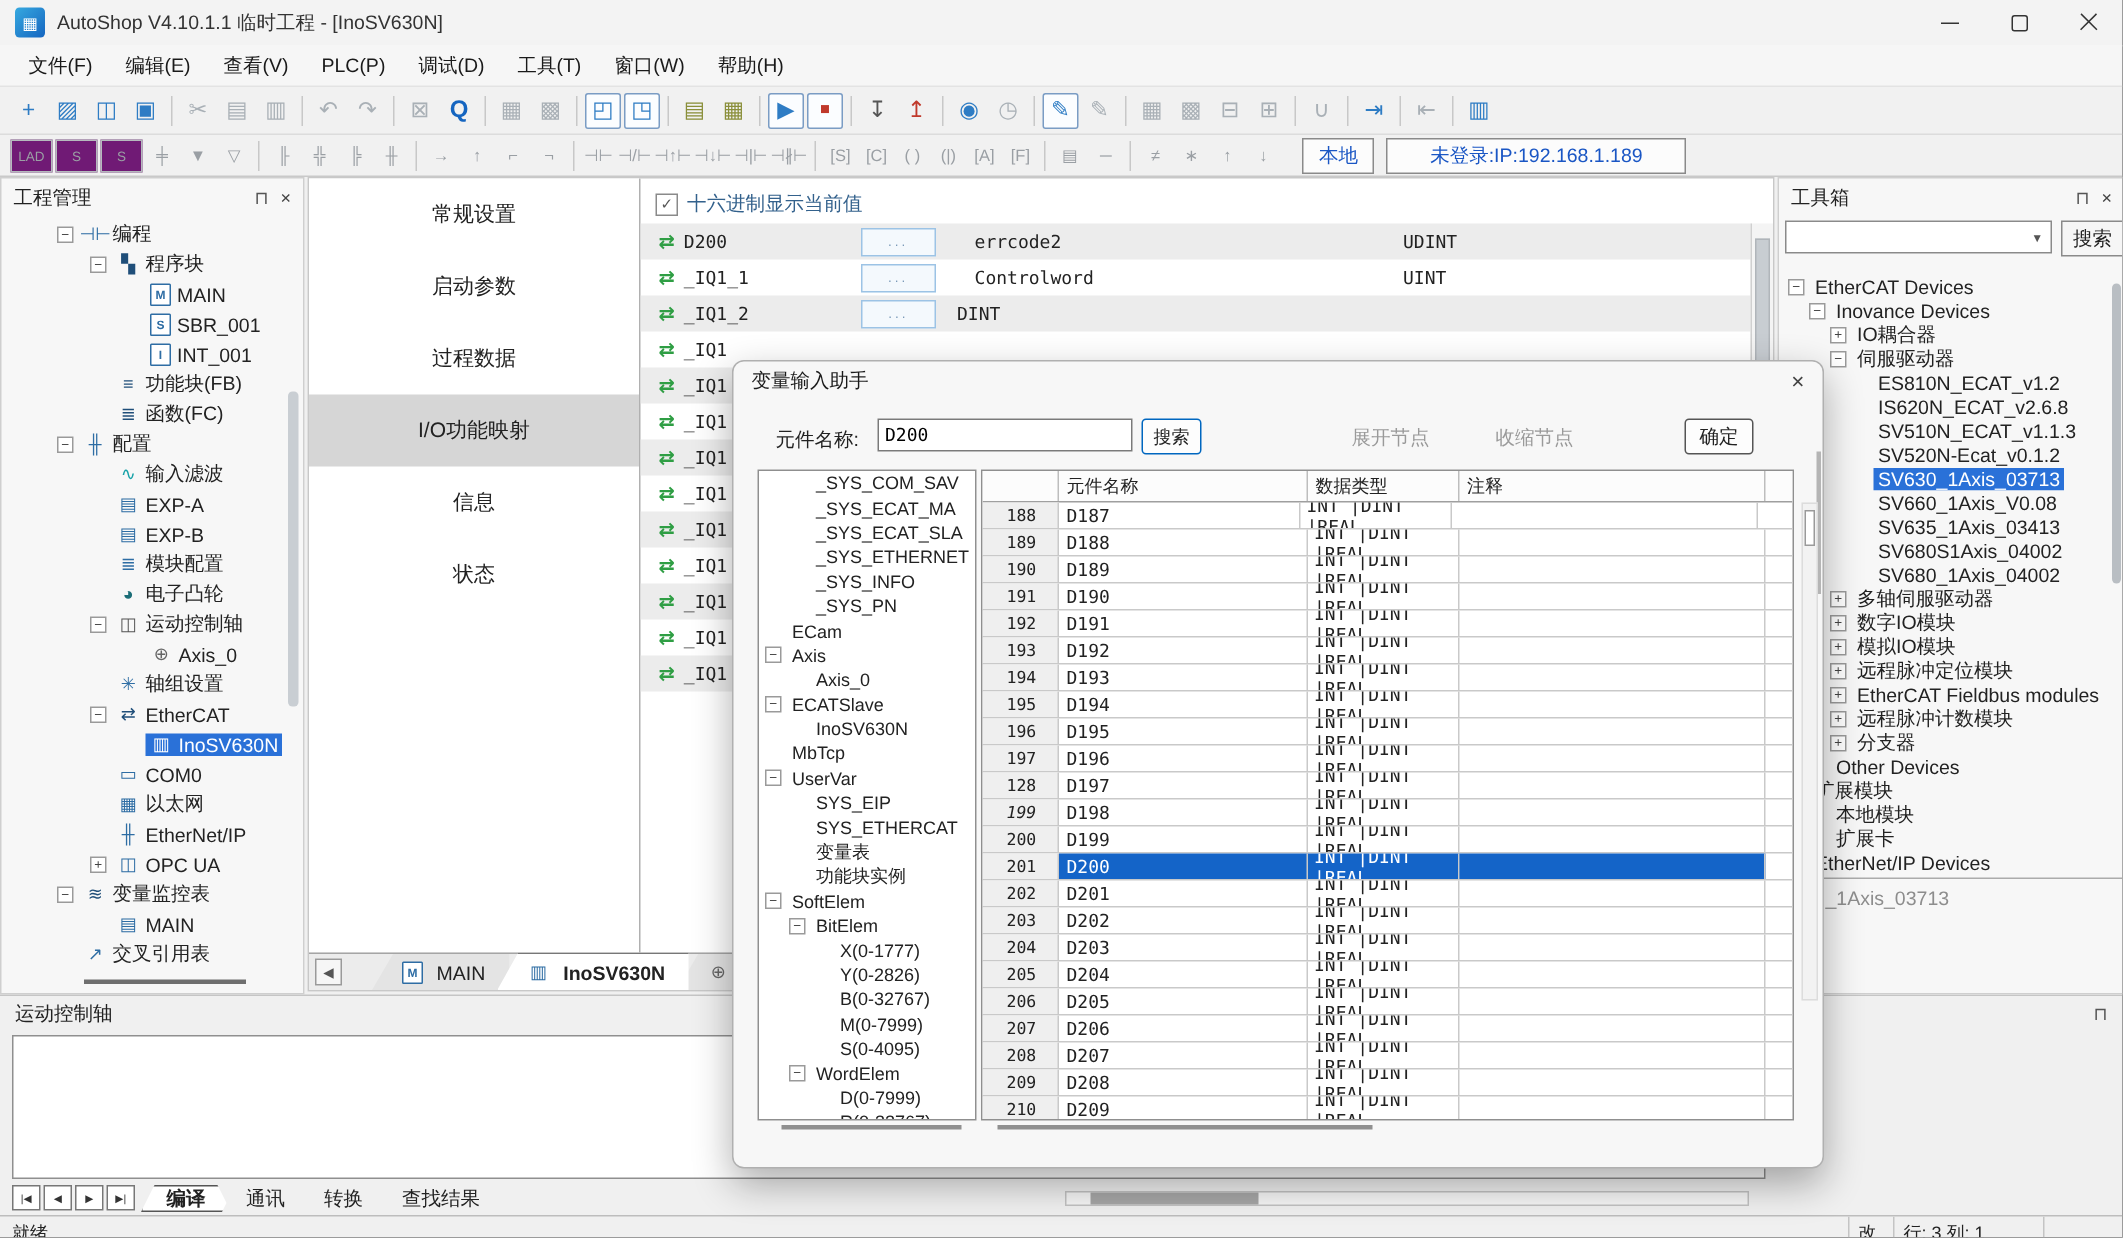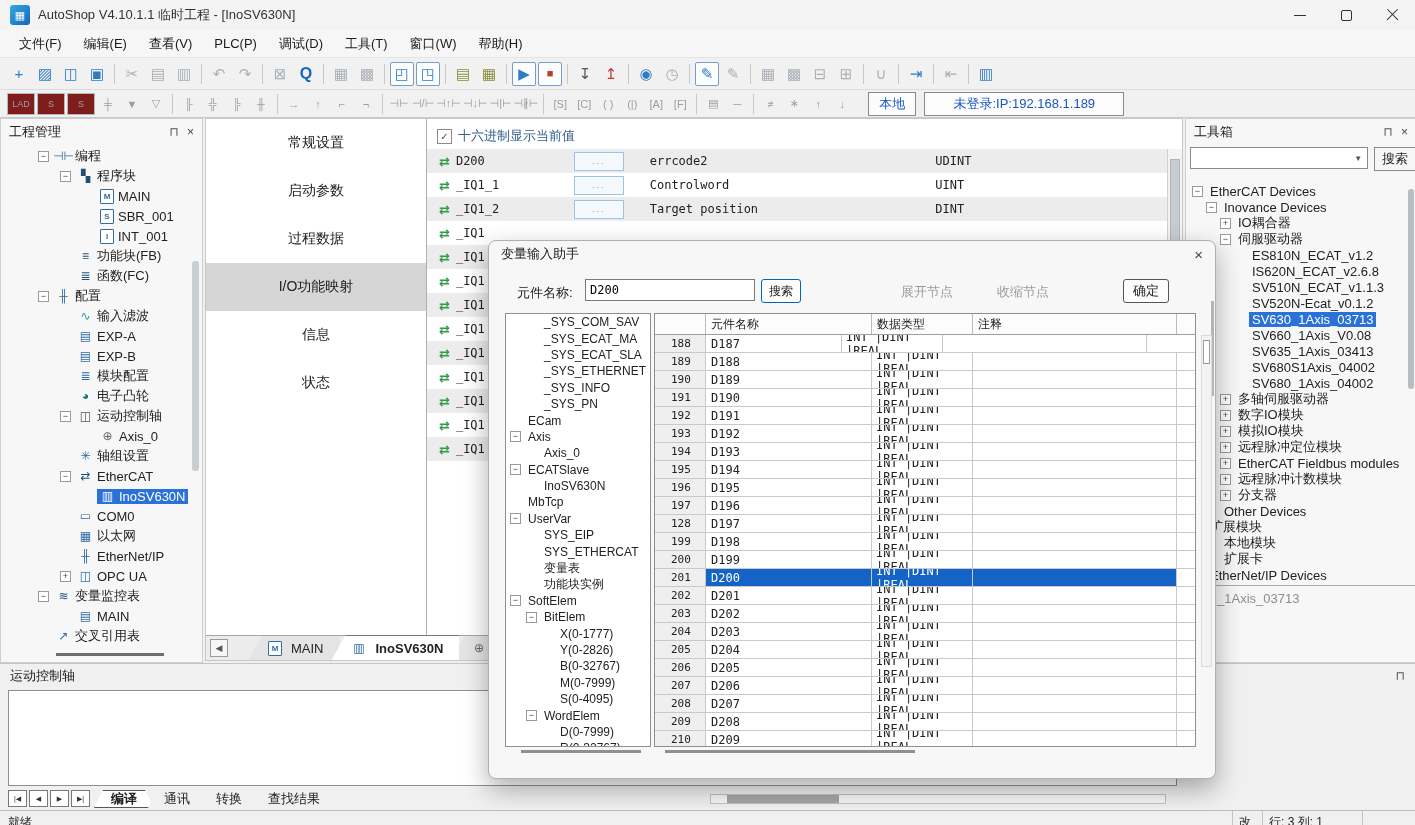--- a/index.html
+++ b/index.html
@@ -28,21 +28,21 @@
   #toolbar2{top:90px;height:28px;border-bottom:1px solid #c9c9c9;}
   .tb-btn{min-width:24px;height:24px;margin:0 1px;display:flex;align-items:center;justify-content:center;
           font-size:15px;line-height:1;box-sizing:border-box;}
   .tb-sep{width:1px;height:20px;background:#c8c8c8;margin:0 4px;}
   .s-blue{color:#2e7cc4;} .s-blue-bold{color:#1565c0;font-weight:bold;font-size:16px;}
   .s-gray{color:#a9b0b6;} .s-dark{color:#555;} .s-red{color:#c0392b;} .s-olive{color:#8a8f3a;}
   .s-boxed-blue{color:#2e7cc4;border:1px solid #7a9cc4;background:#fbfdff;border-radius:2px;}
   .s-boxed-red{color:#c0392b;border:1px solid #7a9cc4;background:#fbfdff;border-radius:2px;font-size:11px;}
   .lad-btn{min-width:22px;height:20px;margin:0 1px;display:flex;align-items:center;justify-content:center;
            font-size:11px;color:#9a9fa4;white-space:nowrap;}
-  .lad-boxed{border:1px solid #b5b9bd;background:#7f1d1d;color:#9a9fa4;font-size:9px;padding:0 2px;}
+  .lad-boxed{border:1px solid #b5b9bd;background:#701a75;color:#9a9fa4;font-size:9px;padding:0 2px;}
   .tb2-btn{border:1px solid #8a8a8a;background:#fcfcfc;color:#1a56c4;font-size:13px;
            padding:2px 10px;margin-left:8px;white-space:nowrap;}
   
   .panel{position:absolute;background:#f7f7f7;border:1px solid #cfcfcf;box-sizing:border-box;}
   .panel-head{height:25px;display:flex;align-items:center;padding:0 8px;font-size:13px;color:#222;}
   .ph-icons{margin-left:auto;display:flex;gap:8px;color:#555;font-size:12px;}
   .exp{display:inline-flex;width:9px;height:9px;border:1px solid #9a9a9a;background:#fff;color:#444;
        font-size:9px;line-height:7px;align-items:center;justify-content:center;margin-right:4px;flex:none;box-sizing:content-box;}
   .exp.none{visibility:hidden;}
   .trow{display:flex;align-items:center;white-space:nowrap;overflow:hidden;}
@@ -499,21 +499,20 @@
             <div class="io-cell mono" style="width: 298px; padding-left: 16px;">Controlword</div>
             <div class="io-cell mono" style="width: 97px; padding-left: 4px;">UINT</div>
             <div class="io-cell mono" style="width: 139px;"></div>
           </div>
           <div class="io-row alt">
             <div class="io-cell" style="width: 207px;">
               <span class="sync">⇄</span>
               <span class="mono">_IQ1_2</span>
               <span class="browse">...</span>
             </div>
-            <div class="io-cell mono" style="width: 298px; padding-left: 16px;">Target position</div>
             <div class="io-cell mono" style="width: 97px; padding-left: 4px;">DINT</div>
             <div class="io-cell mono" style="width: 139px;"></div>
           </div>
           <div class="io-row">
             <div class="io-cell" style="width: 207px;">
               <span class="sync">⇄</span>
               <span class="mono">_IQ1</span>
             </div>
           </div>
           <div class="io-row alt">
@@ -979,21 +978,21 @@
     <div class="dlg-tree-vsb"></div>
     <div class="dlg-table" id="dlgTable">
         <div class="dt-hrow">
           <div class="dt-hcell" style="width: 51px;"></div>
           <div class="dt-hcell" style="width: 166px;">元件名称</div>
           <div class="dt-hcell" style="width: 101px;">数据类型</div>
           <div class="dt-hcell" style="width: 204px;">注释</div>
         </div>
         <div class="dt-row">
           <div class="dt-cell dt-num" style="width: 51px;">188</div>
-          <div class="dt-cell mono" style="width: 136px; padding-left: 5px;">D187</div>
+          <div class="dt-cell mono" style="width: 161px; padding-left: 5px;">D187</div>
           <div class="dt-cell mono" style="width: 101px; padding-left: 4px;">INT |DINT |REAL</div>
           <div class="dt-cell" style="width: 204px;"></div>
         </div>
         <div class="dt-row">
           <div class="dt-cell dt-num" style="width: 51px;">189</div>
           <div class="dt-cell mono" style="width: 166px; padding-left: 5px;">D188</div>
           <div class="dt-cell mono" style="width: 101px; padding-left: 4px;">INT |DINT |REAL</div>
           <div class="dt-cell" style="width: 204px;"></div>
         </div>
         <div class="dt-row">
@@ -1044,21 +1043,21 @@
           <div class="dt-cell mono" style="width: 101px; padding-left: 4px;">INT |DINT |REAL</div>
           <div class="dt-cell" style="width: 204px;"></div>
         </div>
         <div class="dt-row">
           <div class="dt-cell dt-num" style="width: 51px;">128</div>
           <div class="dt-cell mono" style="width: 166px; padding-left: 5px;">D197</div>
           <div class="dt-cell mono" style="width: 101px; padding-left: 4px;">INT |DINT |REAL</div>
           <div class="dt-cell" style="width: 204px;"></div>
         </div>
         <div class="dt-row">
-          <div class="dt-cell dt-num" style="width: 51px;">199</div>
+          <div class="dt-cell dt-num" style="width: 51px; font-style: italic;">199</div>
           <div class="dt-cell mono" style="width: 166px; padding-left: 5px;">D198</div>
           <div class="dt-cell mono" style="width: 101px; padding-left: 4px;">INT |DINT |REAL</div>
           <div class="dt-cell" style="width: 204px;"></div>
         </div>
         <div class="dt-row">
           <div class="dt-cell dt-num" style="width: 51px;">200</div>
           <div class="dt-cell mono" style="width: 166px; padding-left: 5px;">D199</div>
           <div class="dt-cell mono" style="width: 101px; padding-left: 4px;">INT |DINT |REAL</div>
           <div class="dt-cell" style="width: 204px;"></div>
         </div>

